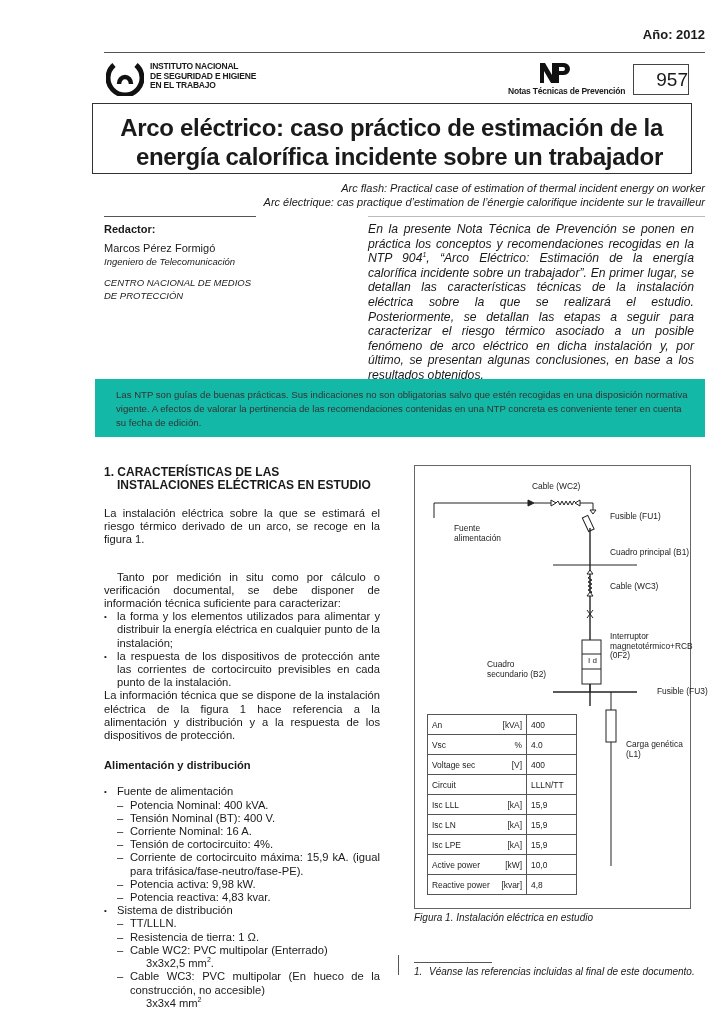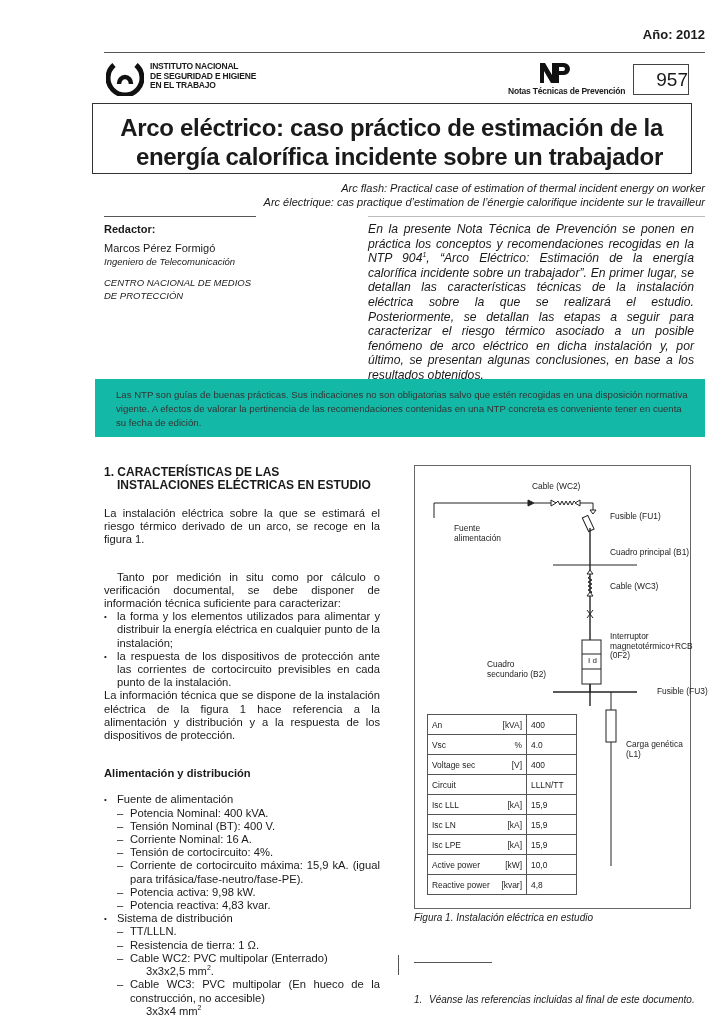--- a/index.html
+++ b/index.html
@@ -40,39 +40,39 @@
   .left-col { left: 104px; top: 466px; width: 276px; font-size: 11.2px; line-height: 13.2px; }
   .section-title { font-size: 12px; font-weight: bold; line-height: 13px; margin-bottom: 15px; }
   .section-title .l2 { padding-left: 13px; display: block; }
   .p { text-align: justify; }
   .p.indent { text-indent: 13px; margin-top: 24px; }
   .bullet { position: relative; padding-left: 13px; text-align: justify; }
   .bullet::before { content: "\2022"; position: absolute; left: 0; top: 0; font-size: 8px; }
   .dash { position: relative; padding-left: 26px; text-align: justify; }
   .dash::before { content: "\2013"; position: absolute; left: 13px; top: 0; }
   .dash .extra { display: block; padding-left: 16px; }
-  .subhead { font-weight: bold; margin-top: 25px; margin-bottom: 13px; }
+  .subhead { font-weight: bold; margin-top: 17px; margin-bottom: 13px; }
   sup { font-size: 7px; vertical-align: super; line-height: 0; }
 
   
   .fig-box { left: 414px; top: 465px; width: 277px; height: 444px; border: 1px solid #666; }
   .fig-svg { position: absolute; left: 0; top: 0; }
   .fig-label { position: absolute; font-size: 8.4px; line-height: 9.5px; color: #222; white-space: nowrap; }
 
   .fig-table { position: absolute; left: 12px; top: 248px; border-collapse: collapse; font-size: 8.4px; }
   .fig-table td { border: 1px solid #555; height: 20px; padding: 0 4px; color: #222; }
   .fig-table td.name { width: 70px; border-right: none; }
   .fig-table td.unit { width: 28px; text-align: right; border-left: none; }
   .fig-table td.val { width: 50px; }
   .fig-table tr.thick td { border-top: 1.5px solid #222; }
 
   .fig-caption { left: 414px; top: 912px; font-size: 10px; font-style: italic; }
   .vline-foot { left: 398px; top: 955px; width: 1px; height: 20px; background: #555; }
   .foot-rule { left: 414px; top: 962px; width: 78px; height: 1px; background: #555; }
-  .footnote { left: 414px; top: 966px; font-size: 10px; font-style: italic; margin-top: 28px; }
+  .footnote { left: 414px; top: 966px; font-size: 10px; font-style: italic; }
   .footnote .num { display: inline-block; width: 15px; }
 </style>
 </head>
 <body>
 
 <div class="abs year">Año: 2012</div>
 <div class="abs rule-top"></div>
 
 <svg class="abs logo-ins" viewBox="0 0 38 38">
   <path d="M8 7 A17 17 0 1 0 30 7" fill="none" stroke="#111" stroke-width="5"></path>

